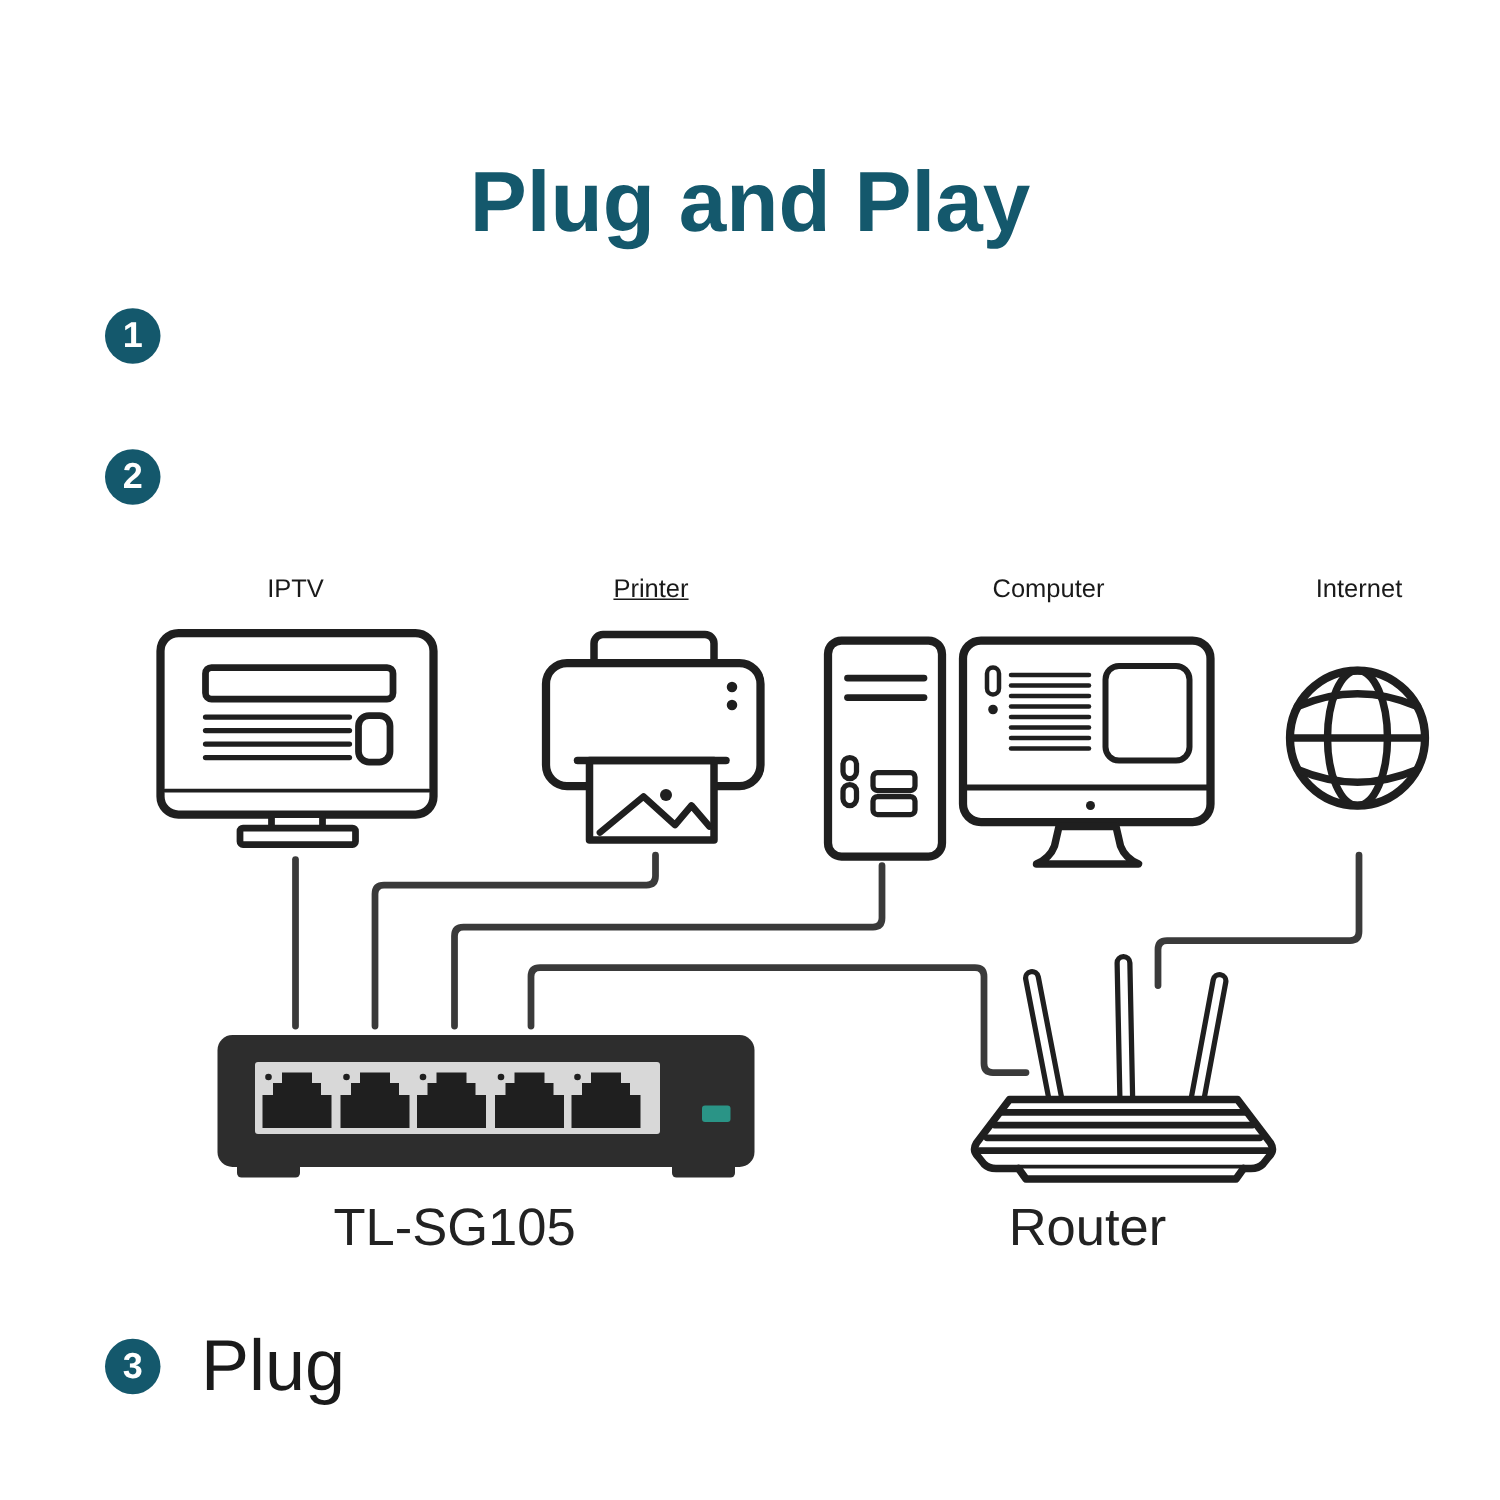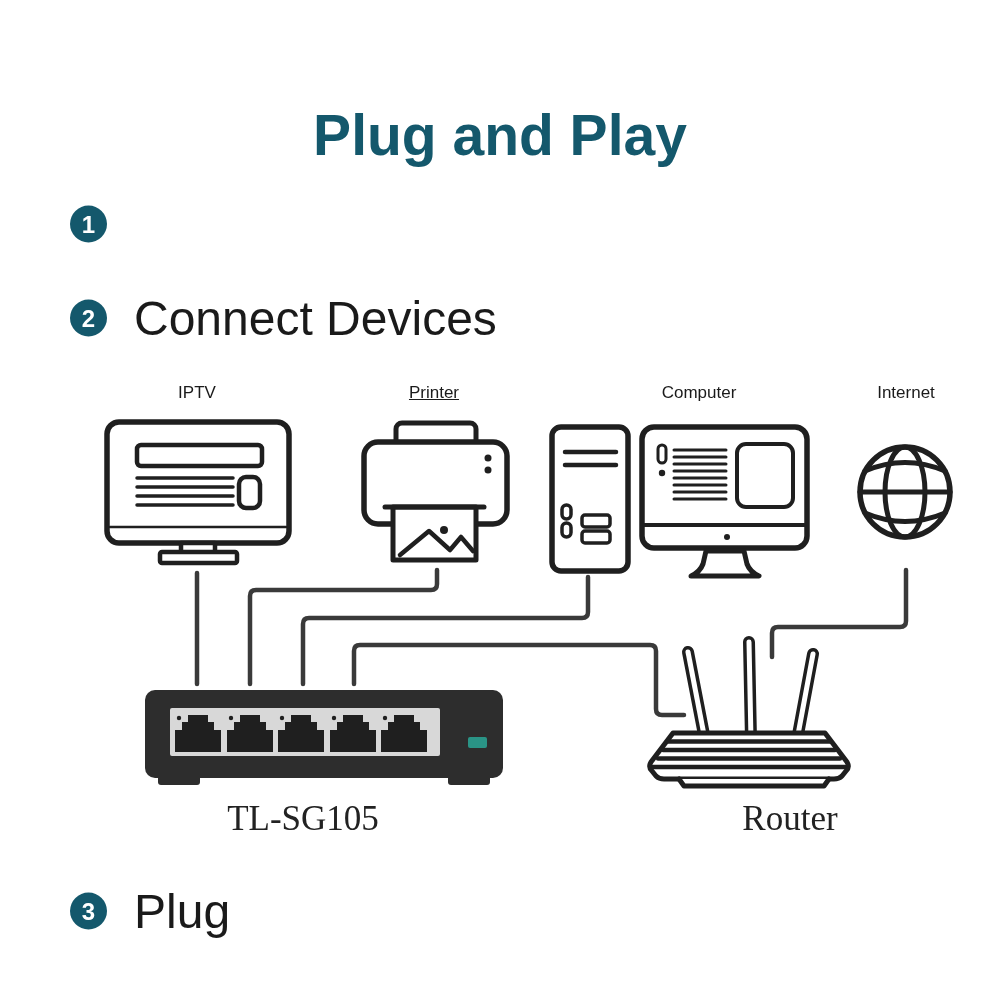--- a/index.html
+++ b/index.html
@@ -13,22 +13,22 @@
   .step-1{top:224px;} .step-2{top:318px;} .step-3{top:911px;}
   .badge{width:37px;height:37px;border-radius:50%;background:var(--accent);
          color:#fff;font-size:24px;font-weight:700;display:flex;
          align-items:center;justify-content:center;flex:0 0 auto;}
   .step-label{font-size:48px;color:var(--text);white-space:nowrap;}
   .dev-label{position:absolute;top:383px;transform:translateX(-50%);
              font-size:17px;color:var(--text);white-space:nowrap;}
   .dev-label-iptv{left:197px;text-align:right;} .dev-label-printer{left:434px;text-decoration:underline;}
   .dev-label-computer{left:699px;} .dev-label-internet{left:906px;}
   .model-label{position:absolute;top:799px;transform:translateX(-50%);
-               font-size:35px;color:var(--label);white-space:nowrap;font-family:Liberation Serif, serif;}
-  .model-switch{left:303px;} .model-router{left:790px;}
+               font-size:35px;color:var(--label);white-space:nowrap;}
+  .model-switch{left:303px;} .model-router{left:725px;}
   .ic{stroke:var(--icon);fill:#fff;stroke-linecap:round;stroke-linejoin:round;}
   .ic-line{stroke:var(--icon);fill:none;stroke-linecap:round;stroke-linejoin:round;}
   .ic-fill{fill:var(--icon);stroke:none;}
   .cable{stroke:var(--line);fill:none;stroke-width:4.5;stroke-linecap:round;stroke-linejoin:round;}
   .port{fill:var(--icon);}
   .ant-out{stroke:var(--icon);stroke-width:12;stroke-linecap:round;fill:none;}
   .ant-in{stroke:#fff;stroke-width:5;stroke-linecap:round;fill:none;}
 </style>
 </head>
 <body>
@@ -140,21 +140,20 @@
   </svg>
 
   <div class="title">Plug and Play</div>
 
   <div class="step step-1">
     <div class="badge">1</div>
   </div>
 
   <div class="step step-2">
     <div class="badge">2</div>
-    <div class="step-label">Connect Devices</div>
   </div>
 
   <div class="step step-3">
     <div class="badge">3</div>
     <div class="step-label">Plug</div>
   </div>
 
   <div class="dev-label dev-label-iptv">IPTV</div>
   <div class="dev-label dev-label-printer">Printer</div>
   <div class="dev-label dev-label-computer">Computer</div>

